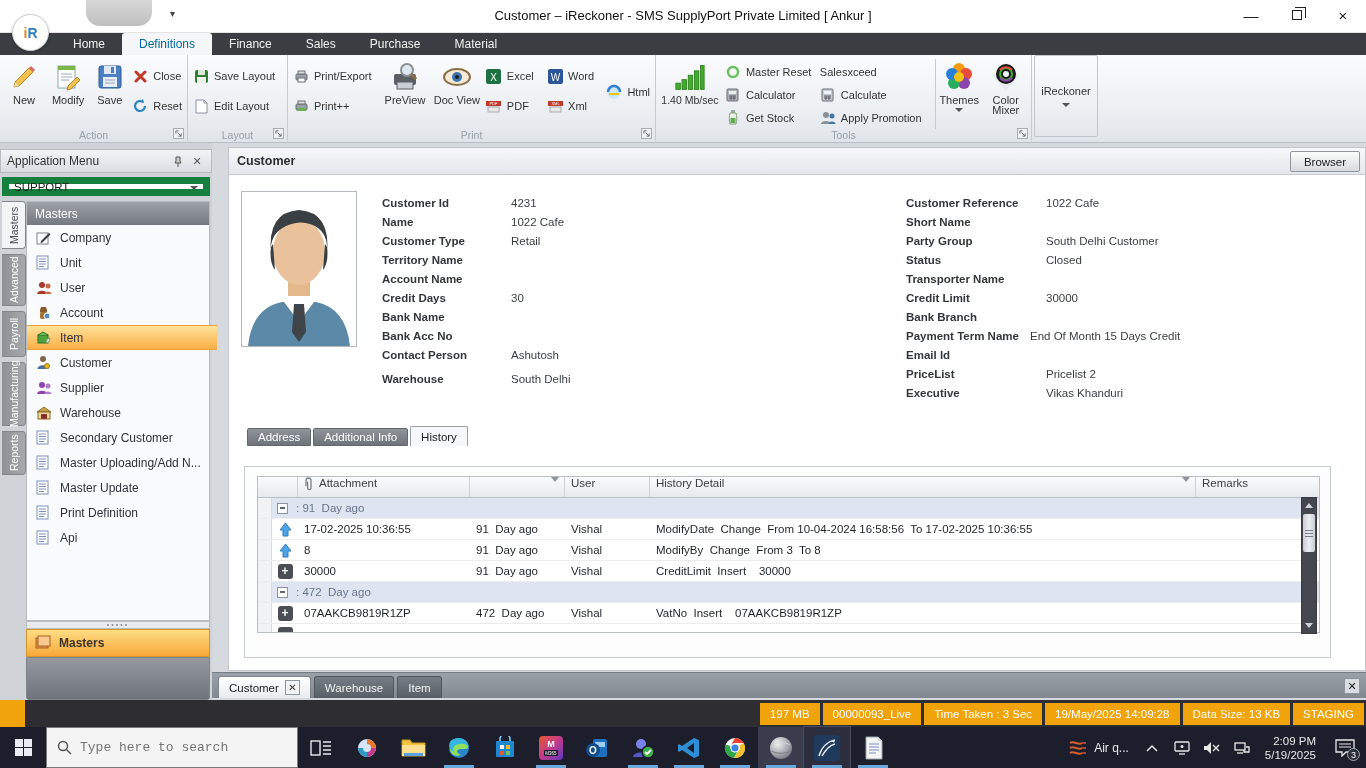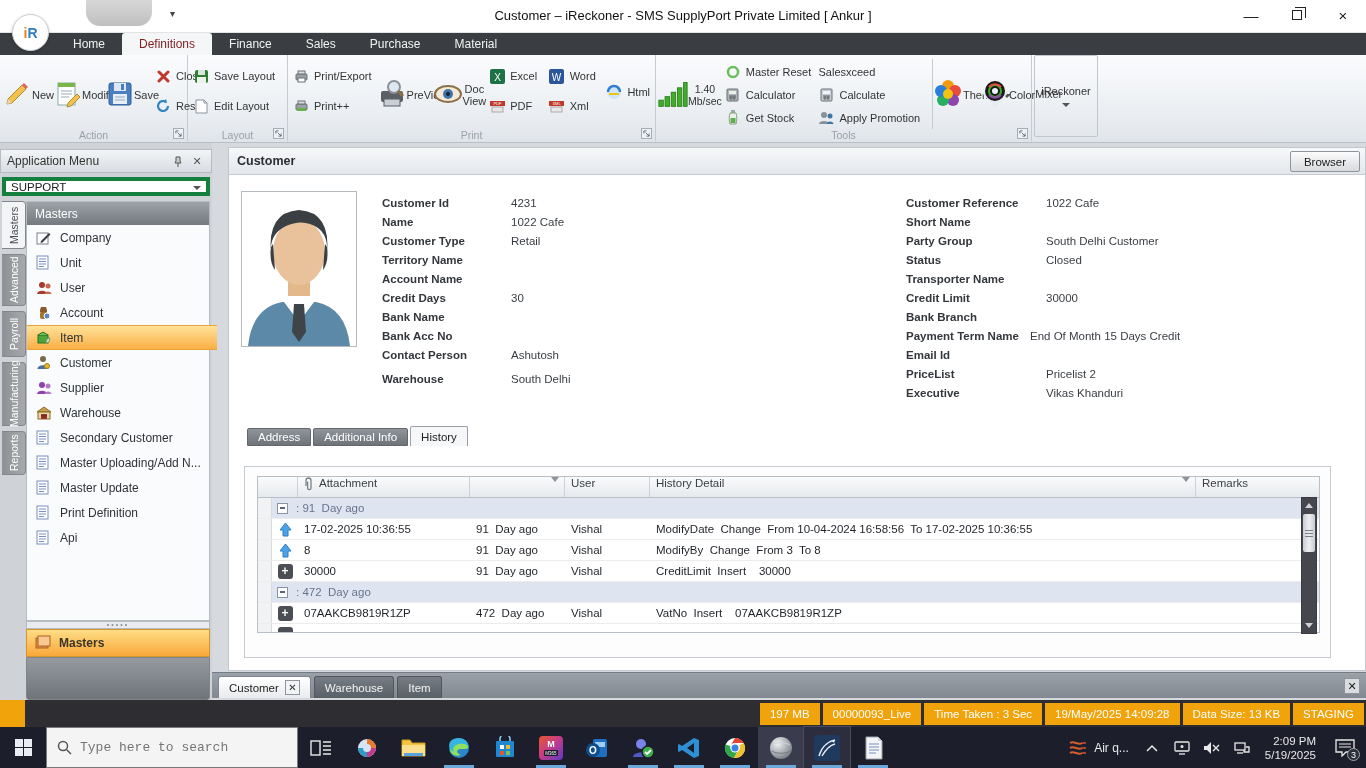--- a/index.html
+++ b/index.html
@@ -14,46 +14,46 @@
   .wbtn{position:absolute;top:0;width:46px;height:30px;display:flex;align-items:center;justify-content:center;color:#222;font-size:15px}
   #btn-min{right:92px}#btn-max{right:46px}#btn-close{right:0}
   .restore-glyph{width:10px;height:10px;border:1.5px solid #222;position:relative;background:#fff}
   .restore-glyph:before{content:"";position:absolute;left:2px;top:-4px;width:10px;height:10px;border:1.5px solid #222;border-bottom:none;border-left:none}
   #app-logo{position:absolute;left:12px;top:14px;width:37px;height:37px;border-radius:50%;background:#fff;border:1px solid #d0d0d0;z-index:30;display:flex;align-items:center;justify-content:center;font-weight:bold;font-size:14px;box-shadow:0 1px 3px rgba(0,0,0,.25)}
   #app-logo b{color:#e8821e}#app-logo span{color:#2d7fc1}
 
   
   #tabbar{position:absolute;left:0;top:33px;width:1366px;height:22px;background:#3a3e42;display:flex;align-items:flex-end;padding-left:56px}
   .rtab{height:22px;line-height:22px;padding:0 17px;color:#f2f2f2;font-size:12px}
-  .rtab.active{background:#f4f6f8;color:#7f1d1d;border-radius:3px 3px 0 0}
+  .rtab.active{background:#f4f6f8;color:#0369a1;border-radius:3px 3px 0 0}
 
   
   #ribbon{position:absolute;left:0;top:55px;width:1366px;height:88px;background:linear-gradient(#fbfcfe,#e7ebef 80%,#dfe4e9);border-bottom:1px solid #b9bfc6;display:flex}
   .rgroup{position:relative;height:86px;border-right:1px solid #c5cbd1;padding:2px 2px 14px 2px;display:flex}
   .gcap{position:absolute;bottom:0;left:0;right:0;text-align:center;font-size:10.5px;color:#99a1a9}
   .launcher{position:absolute;bottom:2px;right:3px;width:11px;height:11px;border:1px solid #a6adb4;background:#eef1f4;display:flex;align-items:center;justify-content:center}
   .launcher svg{width:7px;height:7px}
-  .bigbtn{width:52px;display:flex;flex-direction:row;align-items:center;padding-top:5px;font-size:11px;color:#333;text-align:center}
+  .bigbtn{width:52px;display:flex;flex-direction:column;align-items:center;padding-top:5px;font-size:11px;color:#333;text-align:center}
   .bicon{width:30px;height:30px;margin-bottom:2px;display:flex;align-items:center;justify-content:center}
   .smallbtn{display:flex;align-items:center;gap:5px;font-size:11px;color:#333;height:20px;padding:0 3px;white-space:nowrap}
   .sic{width:16px;height:16px;flex:0 0 16px;display:flex;align-items:center;justify-content:center}
   .vcol{display:flex;flex-direction:column;justify-content:flex-start;padding-top:9px;gap:10px}
   .vcol3{display:flex;flex-direction:column;justify-content:flex-start;padding-top:6px;gap:4px}
   .caret-down{width:0;height:0;border-left:4px solid transparent;border-right:4px solid transparent;border-top:4px solid #555;margin-top:2px}
   #grp-ireckoner{margin-left:2px;width:64px;height:82px;border:1px solid #c0c6cc;border-radius:2px;display:flex;flex-direction:column;align-items:center;justify-content:center;font-size:11px;color:#333;gap:4px}
 
   
   #main{position:absolute;left:0;top:143px;width:1366px;height:557px}
 
   
   #sidebar{position:absolute;left:0;top:0;width:212px;height:557px;background:#cfd3d8}
   #sb-head{position:absolute;left:0;top:6px;width:212px;height:24px;background:linear-gradient(#f2f4f6,#d9dde2);border:1px solid #b7bcc2;display:flex;align-items:center;padding:0 6px;font-size:12px;color:#333}
   #sb-head .sp{flex:1}
   #sb-pin,#sb-close{width:16px;text-align:center;color:#555;font-size:11px}
-  #sb-combo{position:absolute;left:2px;top:34px;width:208px;height:19px;background:#fff;border:4px solid #15803d;display:flex;align-items:center;padding:0 5px;font-size:11.5px}
+  #sb-combo{position:absolute;left:2px;top:34px;width:208px;height:19px;background:#fff;border:7px solid #15803d;display:flex;align-items:center;padding:0 5px;font-size:11.5px}
   #sb-combo .sp{flex:1}
   #vtabs{position:absolute;left:0;top:58px;width:26px;height:420px}
   .vtab{width:24px;margin:0 0 5px 2px;border-radius:4px 0 0 4px;background:linear-gradient(90deg,#a7a9ac,#8d9094);color:#fff;writing-mode:vertical-rl;transform:rotate(180deg);display:flex;align-items:center;justify-content:center;font-size:10.5px;border:1px solid #83878c;border-right:none}
   .vtab.active{background:#f3f4f5;color:#4b4f55}
   #sb-panel{position:absolute;left:26px;top:58px;width:184px;height:420px;background:#fafbfc;border:1px solid #b7bcc2}
   #sb-group-head{height:23px;background:linear-gradient(#9ca2a8,#73797f);color:#fff;display:flex;align-items:center;padding:0 8px;font-size:12px}
   .sitem{height:25px;display:flex;align-items:center;gap:8px;padding:0 0 0 9px;font-size:12px;color:#2f3338}
   .sitem.active{background:linear-gradient(#fee29a,#fbaf45);border-top:1px solid #eda33c;border-bottom:1px solid #eda33c;margin-right:-6px;width:190px}
   .si{width:16px;height:16px;flex:0 0 16px}
   #sb-split{position:absolute;left:26px;top:478px;width:184px;height:8px;background:#e9ebee;border:1px solid #b7bcc2;color:#8a8f96;font-size:7px;text-align:center;line-height:5px;letter-spacing:2px}

